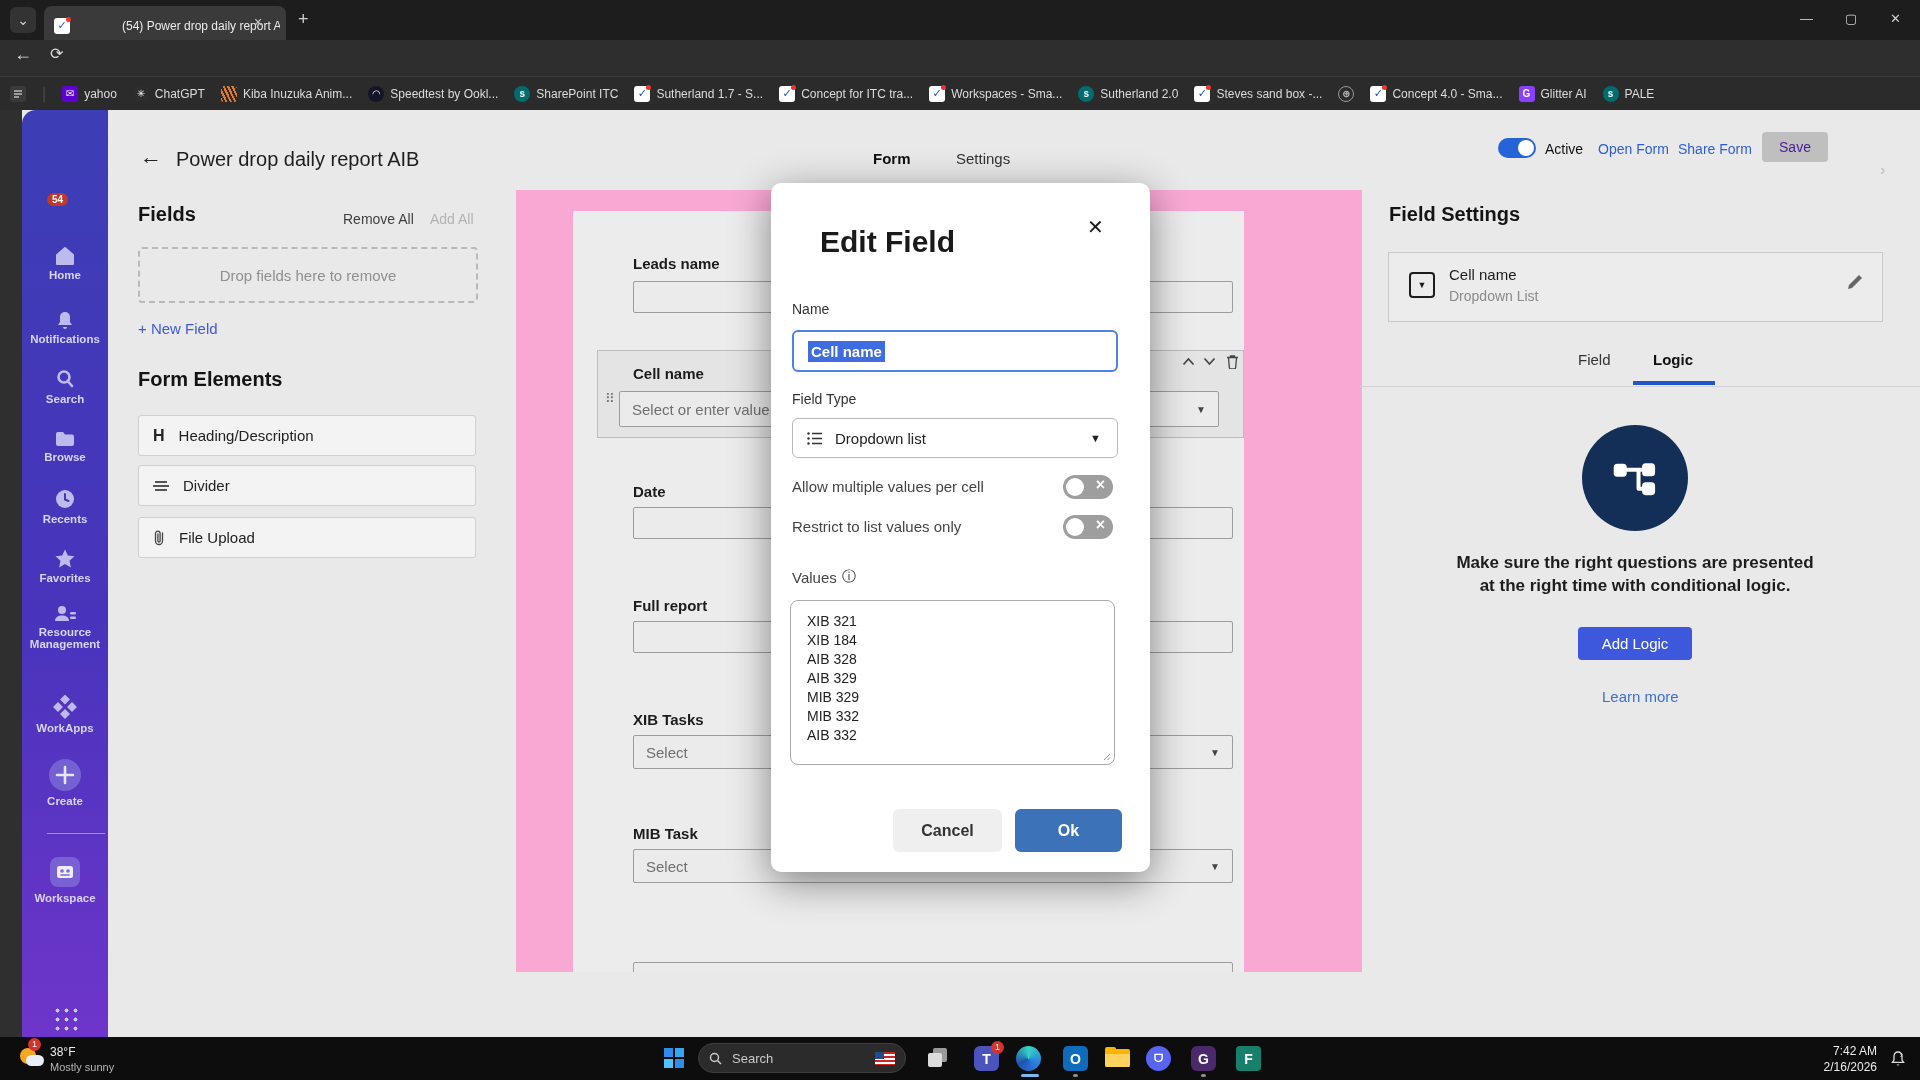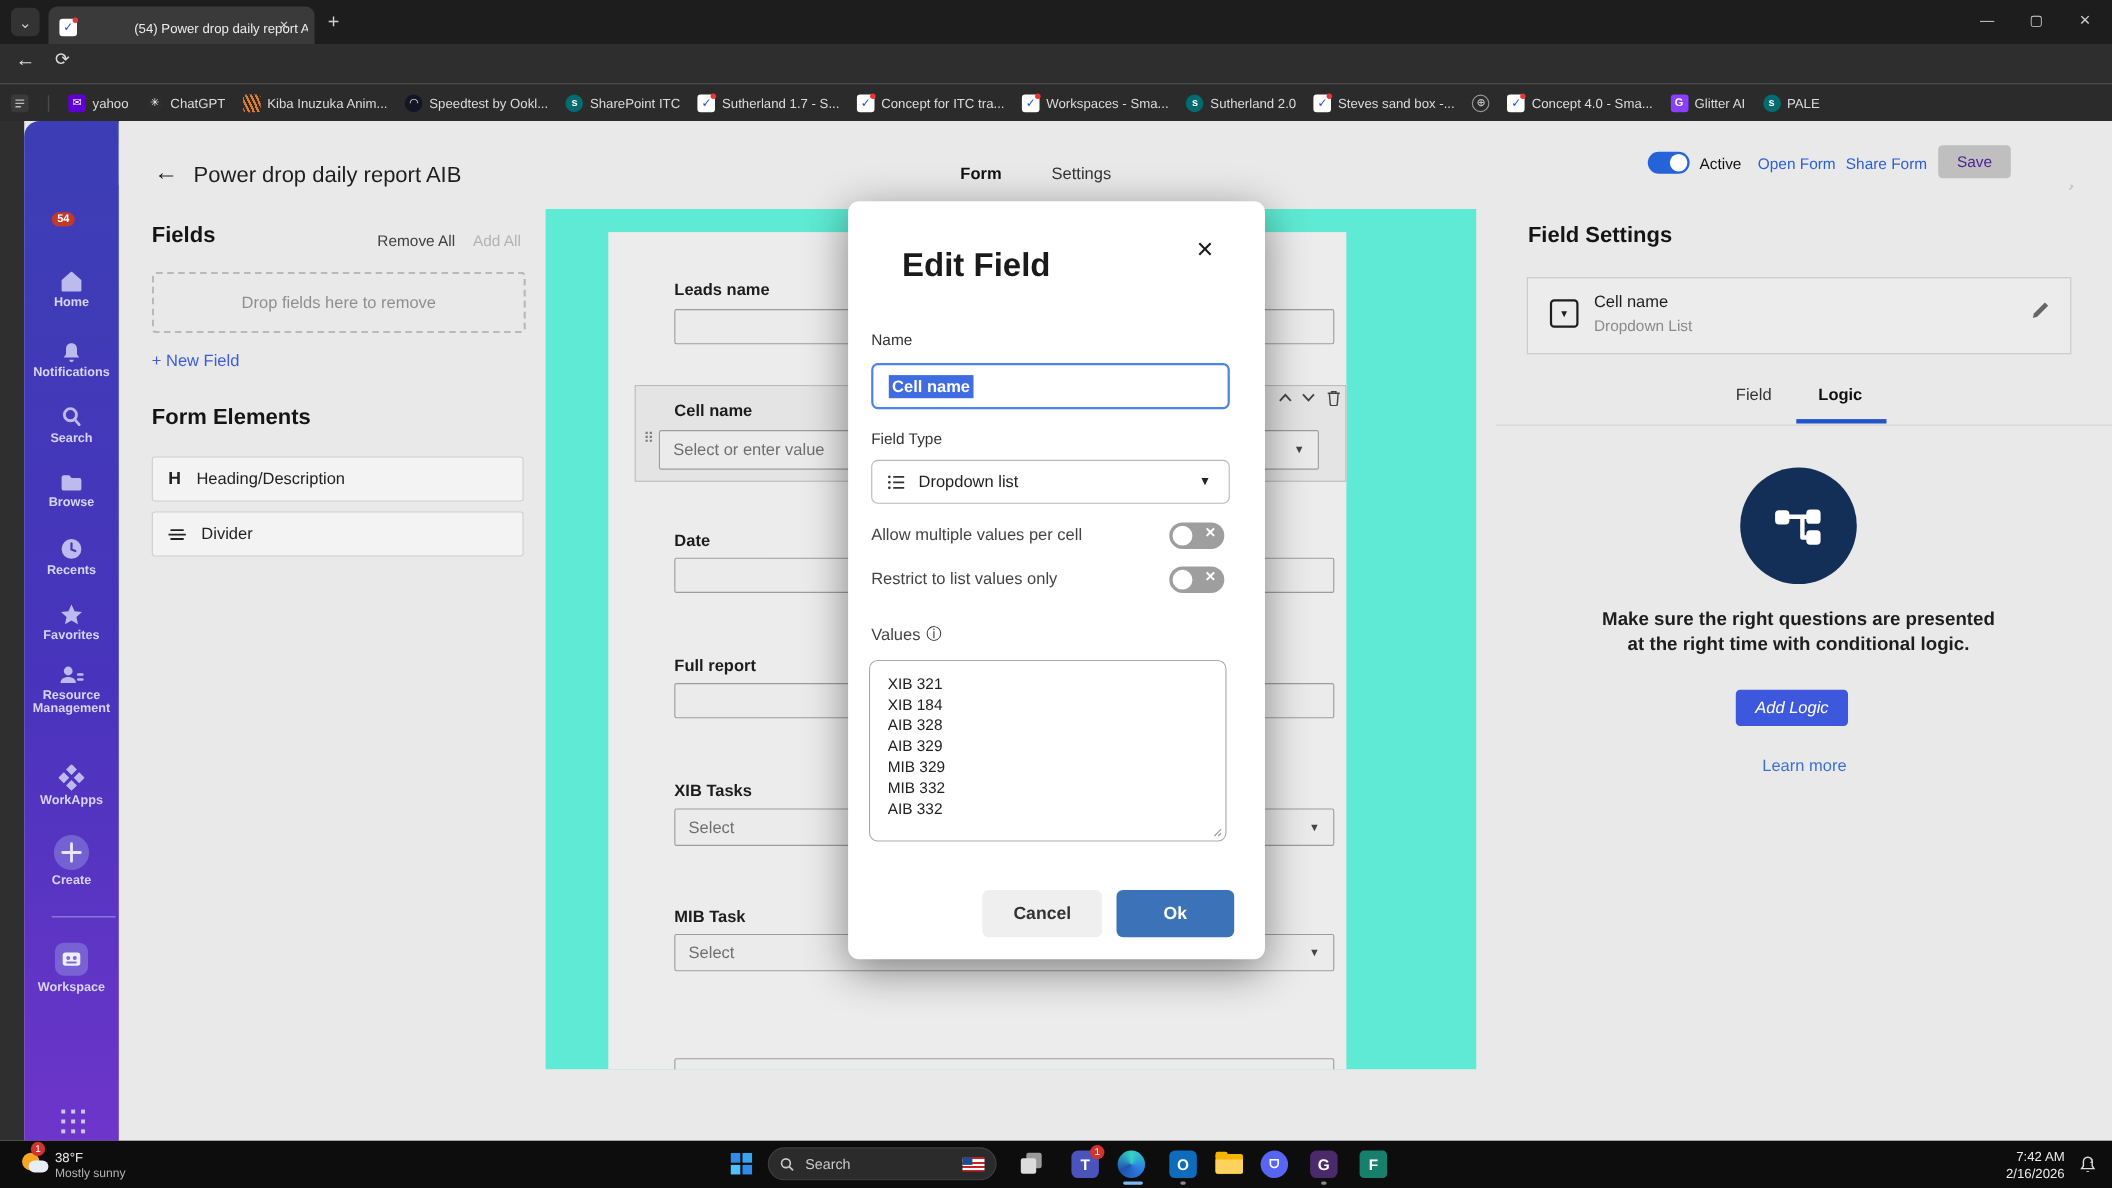--- a/index.html
+++ b/index.html
@@ -32,21 +32,21 @@
   .hdrtitle{font-size:20px;color:#1e1e1e;}
   .bluelink{color:#2b5fd9;font-size:14px;}
   .toggle{width:38px;height:20px;border-radius:10px;background:#2563d8;position:relative;}
   .toggle::after{content:"";position:absolute;right:2px;top:2px;width:16px;height:16px;border-radius:50%;background:#fff;}
   .savebtn{width:66px;height:30px;background:#bfbfbf;color:#4c1d95;border-radius:4px;font-size:14px;display:flex;align-items:center;justify-content:center;}
   
   .ptitle{font-size:20px;font-weight:bold;color:#141414;}
   .dashbox{left:138px;top:247px;width:340px;height:56px;border:2px dashed #b9b9b9;border-radius:4px;display:flex;align-items:center;justify-content:center;color:#8f8f8f;font-size:15px;}
   .febtn{left:138px;width:338px;height:41px;background:#f3f3f3;border:1px solid #cfcfcf;border-radius:3px;display:flex;align-items:center;gap:14px;padding-left:14px;font-size:15px;color:#222;}
   
-  .navy{left:496px;top:190px;width:846px;height:782px;background:#5eead4;overflow:hidden;padding-left:35px;}
+  .navy{left:516px;top:190px;width:846px;height:782px;background:#f9a8d4;overflow:hidden;padding-left:35px;}
   .formcard{position:absolute;left:57px;top:21px;width:671px;height:761px;background:#ececec;}
   .flabel{position:absolute;left:60px;font-size:15px;font-weight:bold;color:#1c1c1c;}
   .finput{position:absolute;left:60px;width:600px;height:32px;background:#ebebeb;border:1px solid #9d9d9d;border-radius:2px;}
   .fselect{position:absolute;left:60px;width:600px;height:34px;background:#ebebeb;border:1px solid #9d9d9d;border-radius:2px;color:#6f6f6f;font-size:15px;display:flex;align-items:center;padding:0 12px;}
   .cellrow{position:absolute;left:24px;top:139px;width:647px;height:88px;background:#e4e4e4;border:1px solid #bcbcbc;}
   
   .modal{left:771px;top:183px;width:379px;height:689px;background:#fff;border-radius:10px;box-shadow:0 10px 40px rgba(0,0,0,.45);z-index:50;}
   .mlabel{position:absolute;left:21px;font-size:14px;color:#333;}
   .nameinput{position:absolute;left:21px;top:147px;width:326px;height:42px;border:2px solid #4d82e8;border-radius:6px;display:flex;align-items:center;padding-left:14px;}
   .selchip{background:#3f6ce0;color:#fff;font-size:15px;font-weight:bold;padding:2px 3px;}
@@ -54,21 +54,21 @@
   .mtoggle{position:absolute;left:292px;width:50px;height:24px;border-radius:12px;background:#9e9e9e;}
   .mtoggle::before{content:"";position:absolute;left:3px;top:3px;width:18px;height:18px;border-radius:50%;background:#fff;}
   .mtoggle::after{content:"×";position:absolute;right:8px;top:1px;color:#fff;font-size:16px;font-weight:bold;}
   .valbox{position:absolute;left:19px;top:417px;width:325px;height:165px;border:1px solid #a9a9a9;border-radius:8px;padding:11px 0 0 16px;font-size:14px;color:#222;line-height:19px;}
   .mbtn{position:absolute;top:626px;height:43px;border-radius:6px;display:flex;align-items:center;justify-content:center;font-size:16px;font-weight:bold;}
   
   .fscard{left:1388px;top:252px;width:495px;height:70px;background:#ececec;border:1px solid #c9c9c9;}
   .tabline{left:1633px;top:381px;width:82px;height:4px;background:#2156c8;}
   .logiccircle{left:1582px;top:425px;width:106px;height:106px;border-radius:50%;background:#142f57;display:flex;align-items:center;justify-content:center;}
   .msg{width:420px;text-align:center;font-size:17px;font-weight:bold;color:#1d1d1d;}
-  .addlogic{left:1578px;top:627px;width:102px;height:33px;background:#3e58dd;color:#fff;border-radius:4px;display:flex;align-items:center;justify-content:center;font-size:15px;font-style:italic;}
+  .addlogic{left:1578px;top:627px;width:114px;height:33px;background:#3e58dd;color:#fff;border-radius:4px;display:flex;align-items:center;justify-content:center;font-size:15px;}
   
   .taskbar{left:0;top:1037px;width:1920px;height:43px;background:#0d0d0d;}
   .tbico{position:absolute;top:1046px;width:25px;height:25px;border-radius:6px;display:flex;align-items:center;justify-content:center;color:#fff;font-weight:bold;font-size:14px;}
   .tbdot{position:absolute;top:1074px;width:5px;height:3px;border-radius:2px;background:#8a8a8a;}
   .searchpill{left:698px;top:1043px;width:208px;height:30px;background:#2b2b2b;border:1px solid #3f3f3f;border-radius:15px;display:flex;align-items:center;gap:10px;padding:0 10px;}
   .flag{width:20px;height:13px;position:relative;background:repeating-linear-gradient(180deg,#c22 0 2px,#fff 2px 4px);margin-left:auto;}
   .flag::before{content:"";position:absolute;left:0;top:0;width:9px;height:7px;background:#224a8f;}
   .clock{position:absolute;right:43px;text-align:right;color:#ececec;font-size:12px;}
   svg{display:block;}
 </style>
@@ -283,20 +283,26 @@
   <span class="ab ptitle" style="left:138px;top:368px;">Form Elements</span>
   <div class="ab febtn" style="top:415px;">
     <span style="font-weight:bold;font-size:16px;">H</span>
     <span>Heading/Description</span>
   </div>
   <div class="ab febtn" style="top:465px;">
     <svg width="16" height="12" viewBox="0 0 16 12">
         <path d="M2 2h12M0 6h16M2 10h12" stroke="#222" stroke-width="1.6"></path>
       </svg>
     <span>Divider</span>
+  </div>
+  <div class="ab febtn" style="top:517px;">
+    <svg width="12" height="17" viewBox="0 0 12 17">
+        <path d="M9.5 4v8a3.5 3.5 0 0 1-7 0V4.5a2.3 2.3 0 0 1 4.6 0V12a1.1 1.1 0 0 1-2.2 0V5" fill="none" stroke="#444" stroke-width="1.3" stroke-linecap="round"></path>
+      </svg>
+    <span>File Upload</span>
   </div>
 
   <div class="ab navy">
     <div class="formcard">
       <span class="flabel" style="top:44px;">Leads name</span>
       <div class="finput" style="top:70px;"></div>
 
       <div class="cellrow">
         <span style="position:absolute;left:7px;top:40px;color:#777;font-size:13px;">⠿</span>
         <span style="position:absolute;left:35px;top:14px;font-size:15px;font-weight:bold;color:#1c1c1c;">Cell name</span>

